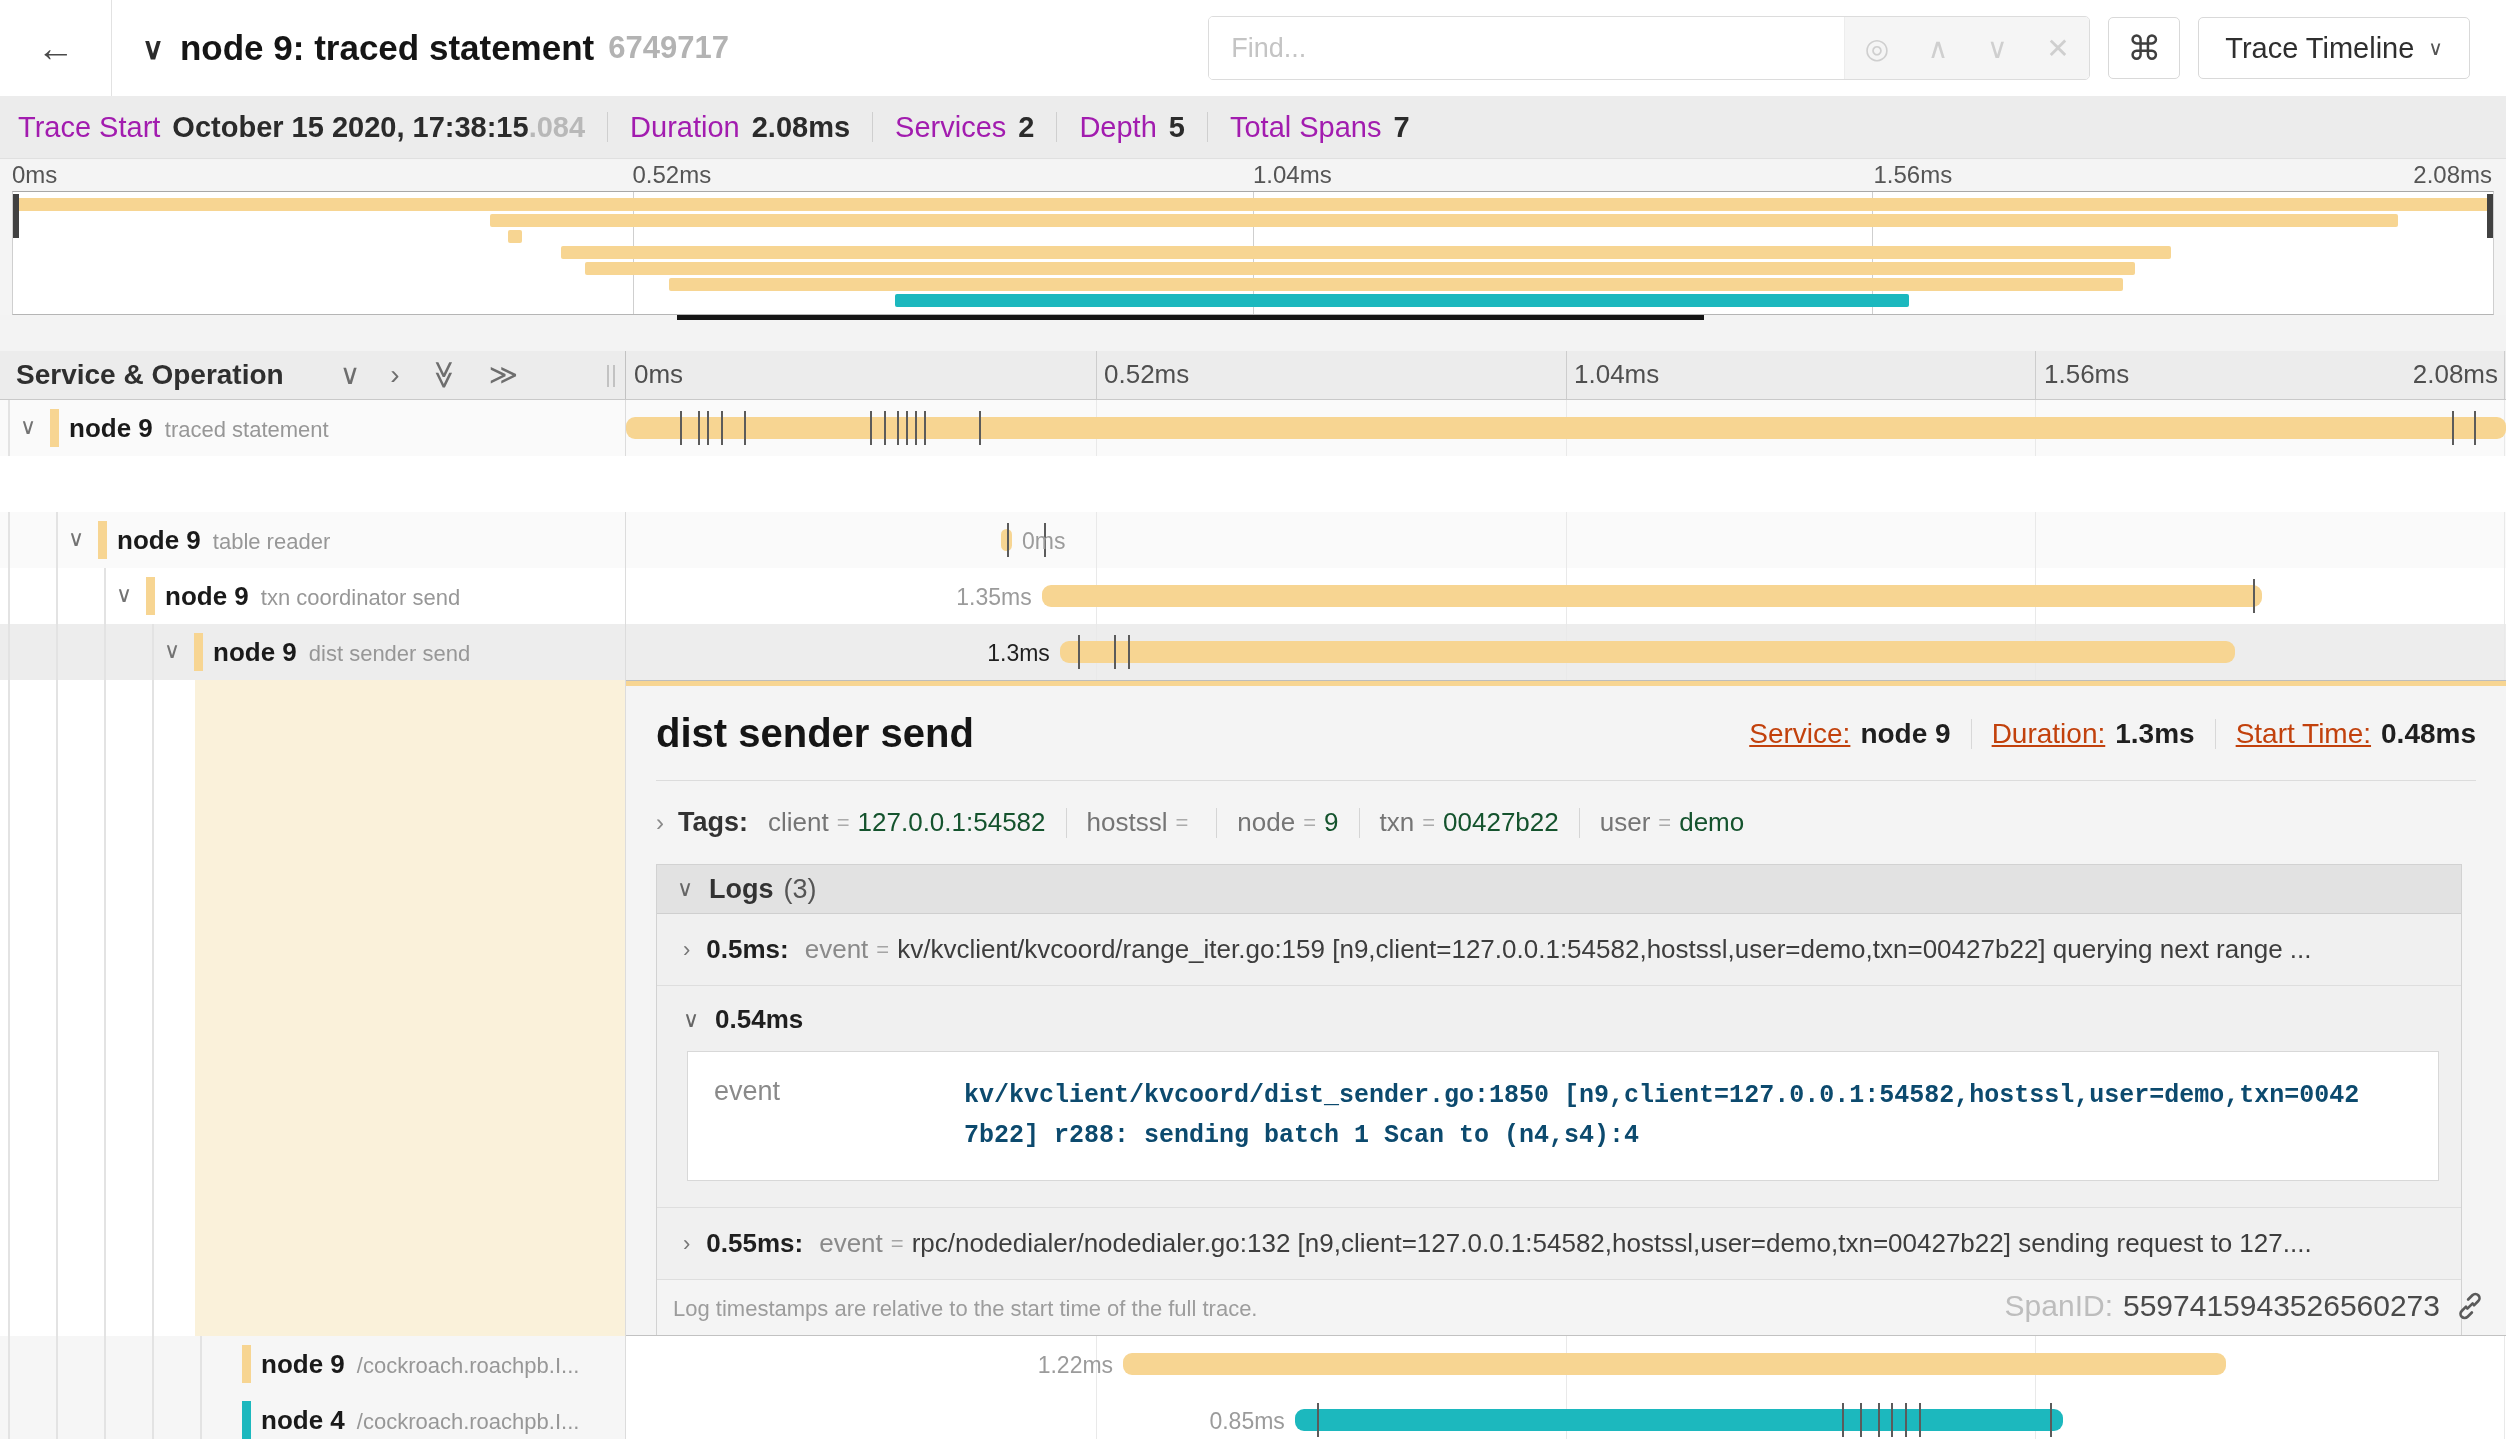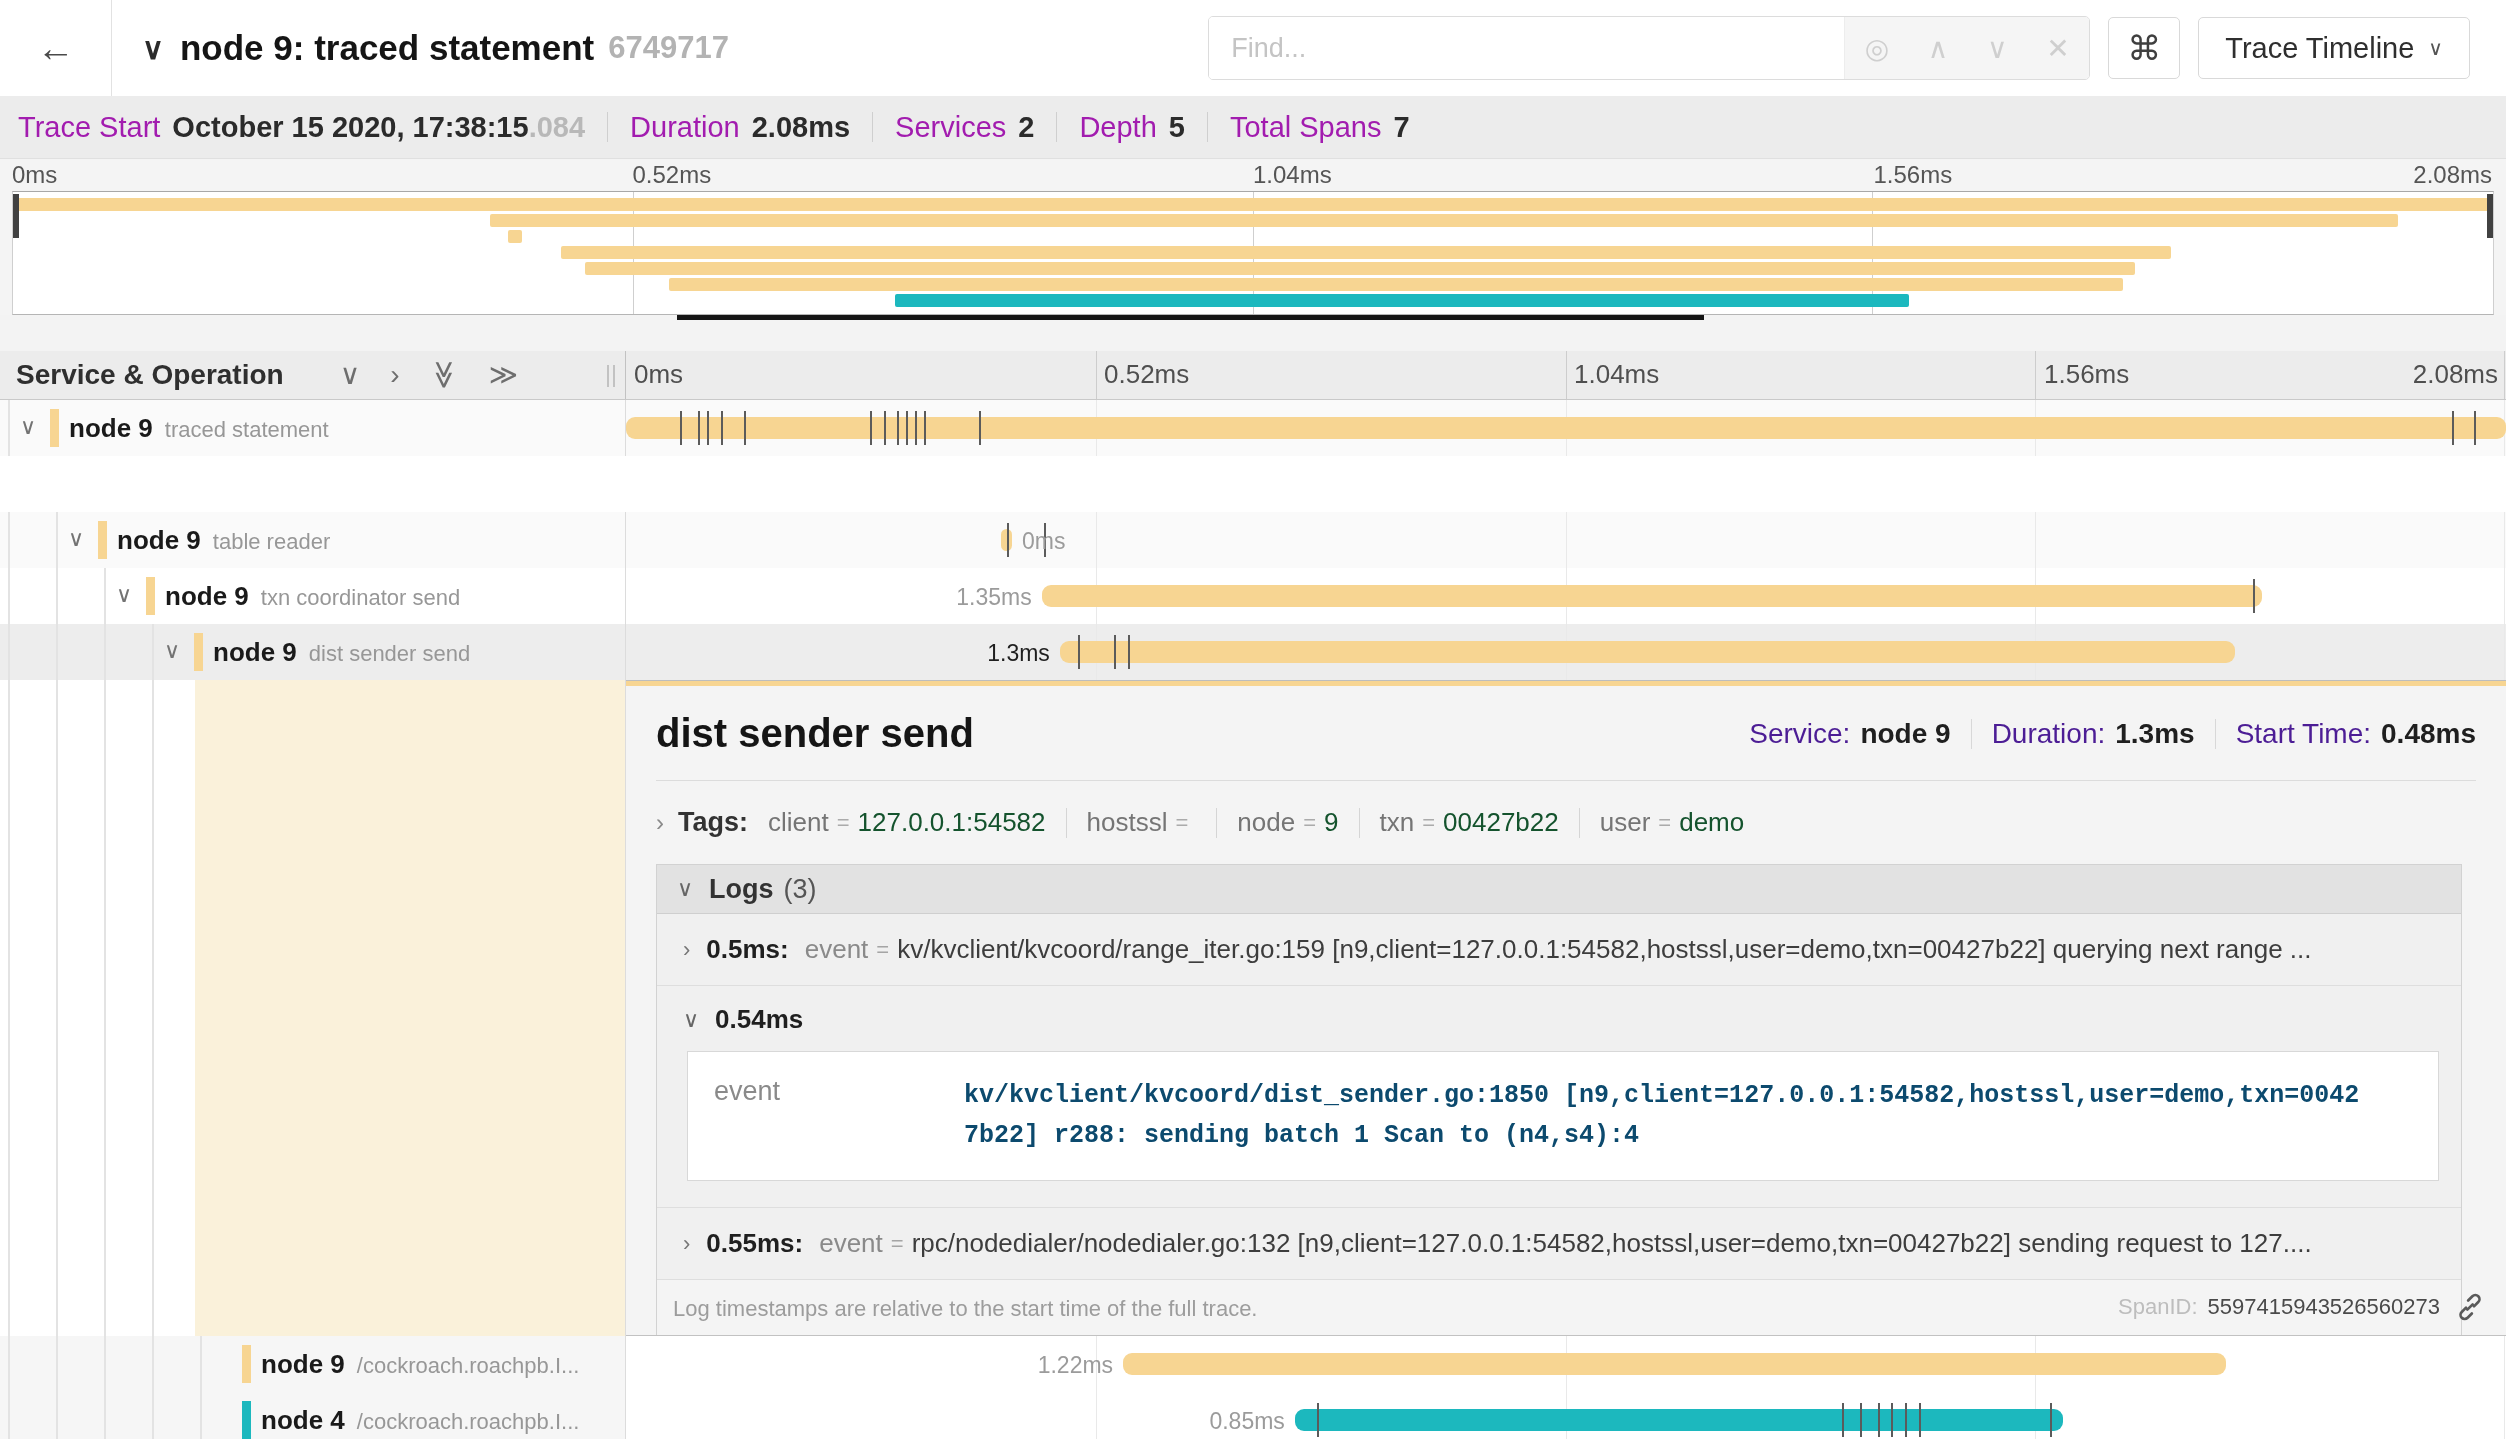--- a/index.html
+++ b/index.html
@@ -86,21 +86,21 @@
   .detail-row{height:656px;display:flex;}
   .detail-row .name{width:626px;position:relative;background:#fff;border-right:1px solid #dcdcdc;box-sizing:border-box;}
   .accent-band{position:absolute;top:0;bottom:0;left:195px;width:430px;}
   .panel{flex:1;position:relative;background:#f4f4f4;border-top:1px solid #bdbdbd;
          border-bottom:1px solid #c2c2c2;box-sizing:border-box;overflow:hidden;}
   .panel-accent{position:absolute;top:0;left:0;right:0;height:5px;}
   .panel-inner{padding:30px 30px 0 30px;}
   .detail-head{display:flex;align-items:center;}
   .detail-title{font-size:40px;font-weight:bold;color:#151515;margin:0;}
   .detail-meta{margin-left:auto;display:flex;align-items:center;font-size:28px;white-space:nowrap;}
-  .meta-label{color:#4c1d95;margin-right:10px;}
+  .meta-label{color:#c2410c;margin-right:10px;text-decoration:underline;}
   .meta-value{color:#1f1f1f;font-weight:bold;}
   .meta-sep{width:1px;height:30px;background:#d8d8d8;margin:0 20px;}
   .detail-hr{border:none;border-top:1px solid #dcdcdc;margin:24px 0 0 0;}
   .tags-row{margin-top:26px;display:flex;align-items:center;font-size:26px;cursor:pointer;flex-wrap:nowrap;}
   .tags-chevron{color:#8a8a8a;font-size:24px;margin-right:14px;}
   .tags-title{font-weight:bold;color:#333;margin-right:20px;font-size:27px;}
   .tag-item{display:flex;align-items:center;white-space:nowrap;}
   .tag-key{color:#757575;}
   .tag-eq{color:#ababab;font-size:22px;margin:0 8px;}
   .tag-val{color:#14532d;}
@@ -121,21 +121,21 @@
   .log-eq{color:#a5a5a5;font-size:22px;margin:0 8px;flex:none;}
   .log-val{color:#3d3d3d;overflow:hidden;text-overflow:ellipsis;white-space:nowrap;flex:1;}
   .log-expanded{border-bottom:1px solid #dedede;}
   .log-exp-head{display:flex;align-items:center;padding:18px 20px 6px 26px;font-size:26px;cursor:pointer;}
   .log-kv-box{margin:10px 22px 26px 30px;background:#fff;border:1px solid #d8d8d8;
               display:flex;padding:24px 26px;}
   .log-kv-key{width:250px;color:#8a8a8a;font-size:27px;flex:none;}
   .log-kv-val{width:1398px;font-family:"Liberation Mono",monospace;font-size:25px;line-height:40px;
               font-weight:bold;word-break:break-all;}
   .logs-footer{padding:16px 20px 18px 16px;color:#9c9c9c;font-size:22px;}
-  .spanid-row{position:absolute;right:20px;bottom:12px;display:flex;align-items:center;font-size:22px;}
+  .spanid-row{position:absolute;right:20px;bottom:12px;display:flex;align-items:center;font-size:30px;}
   .spanid-label{color:#bdbdbd;margin-right:10px;}
   .spanid-value{color:#4a4a4a;margin-right:14px;}
   .link-icon{cursor:pointer;display:inline-flex;}
 </style>
 </head>
 <body>
 
 <div class="app">
 
   <div class="top-bar">

